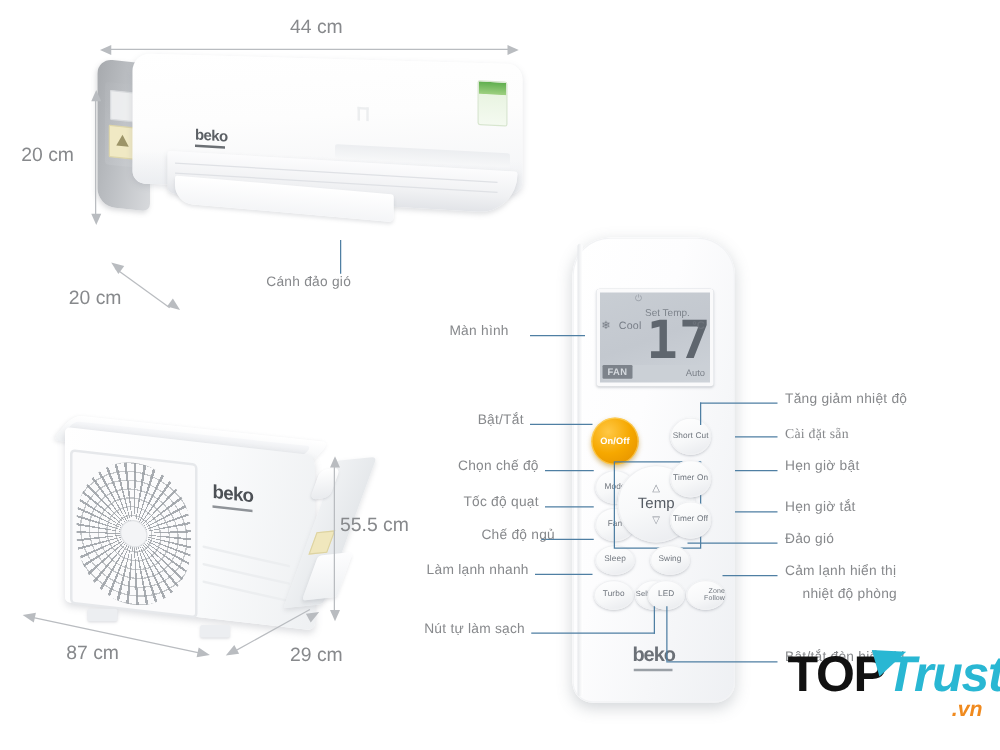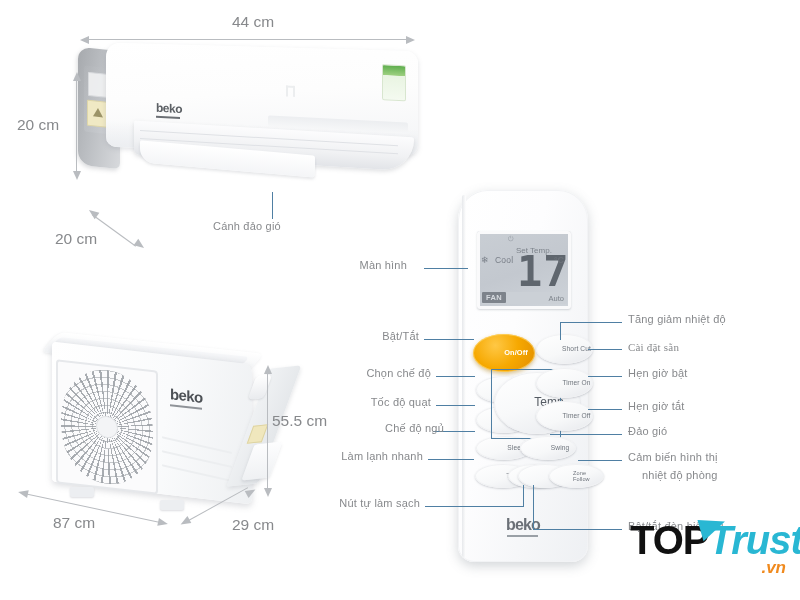--- a/index.html
+++ b/index.html
@@ -208,23 +208,22 @@
     position:absolute;left:0;top:0;padding:1px 4px;font-size:7.5px;font-weight:bold;
     background:#7d838b;color:#d6dadf;border-radius:1px;letter-spacing:.3px;
   }
   .lcd-auto{position:absolute;right:3px;top:1.5px;font-size:7.5px;color:#7d838b;}
 
   .btn{
     position:absolute;border-radius:50%;
     background:linear-gradient(160deg,#ffffff 0%,#f7f8f9 55%,#e6e8ec 100%);
     box-shadow:0 1px 2px rgba(120,127,138,.35), inset 0 0 0 1px #f0f1f3;
     display:flex;align-items:center;justify-content:center;
-    font-size:6.6px;color:#6e747c;text-align:left;line-height:1.15;
+    font-size:6.6px;color:#6e747c;text-align:right;line-height:1.15;
     letter-spacing:.1px;
-    padding-left:24px;
   }
   .btn.onoff{
     background:radial-gradient(circle at 36% 30%, #ffc845 0%, #f6a800 48%, #e08c00 100%);
     color:#ffffff;font-size:7.4px;font-weight:bold;
     box-shadow:0 2px 4px rgba(170,120,0,.45), inset 0 0 0 1px rgba(255,220,120,.6);
   }
   .btn.temp{
     width:62px;height:62px;font-size:12px;color:#5c6169;font-weight:500;
     background:linear-gradient(160deg,#ffffff 0%,#f8f9fa 50%,#e8eaee 100%);
     flex-direction:column;
@@ -427,21 +426,21 @@
   <div class="lead" style="left:588px;top:376px;width:34px;"></div>
   <div class="lbl" style="left:628px;top:367px;">Hẹn giờ bật</div>
 
   <div class="lead" style="left:588px;top:409px;width:34px;"></div>
   <div class="lbl" style="left:628px;top:400px;">Hẹn giờ tắt</div>
 
   <div class="lead" style="left:550px;top:434px;width:72px;"></div>
   <div class="lbl" style="left:628px;top:425px;">Đảo gió</div>
 
   <div class="lead" style="left:578px;top:460px;width:44px;"></div>
-  <div class="lbl" style="left:628px;top:451px;">Cảm biến hình thị</div>
+  <div class="lbl" style="left:628px;top:451px;">Cảm lạnh hiển thị</div>
   <div class="lbl" style="left:642px;top:469px;">nhiệt độ phòng</div>
 
   <div class="leadv" style="left:533px;top:485px;height:44px;"></div>
   <div class="lead" style="left:533px;top:529px;width:89px;"></div>
   <div class="lbl" style="left:628px;top:520px;">Bật/tắt đèn hiển thị</div>
 
   <div id="logo">
     <div class="logo-top">
       <span class="tp">TOP</span><span class="tr">Trust</span>
     </div>

